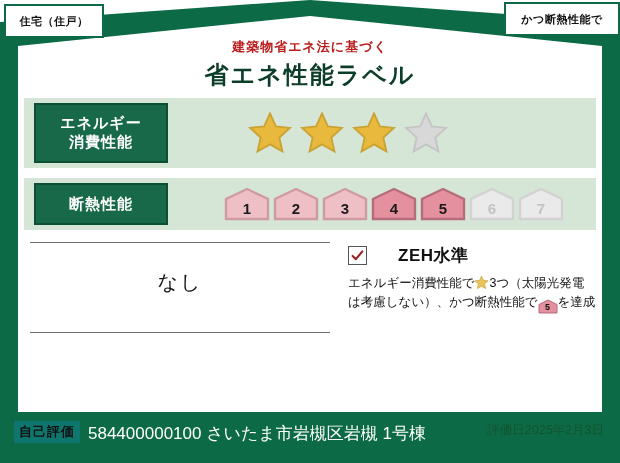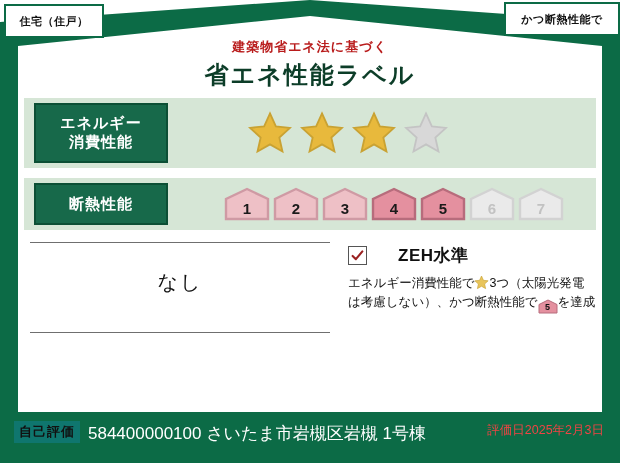--- a/index.html
+++ b/index.html
@@ -87,21 +87,21 @@
   .inline-house b{position:relative;z-index:2;display:block;width:20px;text-align:center;
     font-size:9px;line-height:17px;color:#111;}
 
   
   .foot-badge{
     position:absolute;left:14px;top:421px;width:66px;height:22px;background:#0f766e;
     display:flex;align-items:center;justify-content:center;
     font-size:13px;font-weight:bold;color:#111;letter-spacing:1px;
   }
   .foot-left{position:absolute;left:88px;top:422px;font-size:17px;color:#fff;white-space:nowrap;}
-  .foot-right{position:absolute;right:16px;top:422px;font-size:12.5px;color:#ef4444;white-space:nowrap;margin-left:32px;}
+  .foot-right{position:absolute;right:16px;top:422px;font-size:12.5px;color:#14532d;white-space:nowrap;margin-left:32px;}
 </style>
 </head>
 <body>
 
 <div id="label">
 
   <div class="roof"></div>
   <div class="frame-left"></div>
   <div class="frame-right"></div>
   <div class="footer-bar"></div>

